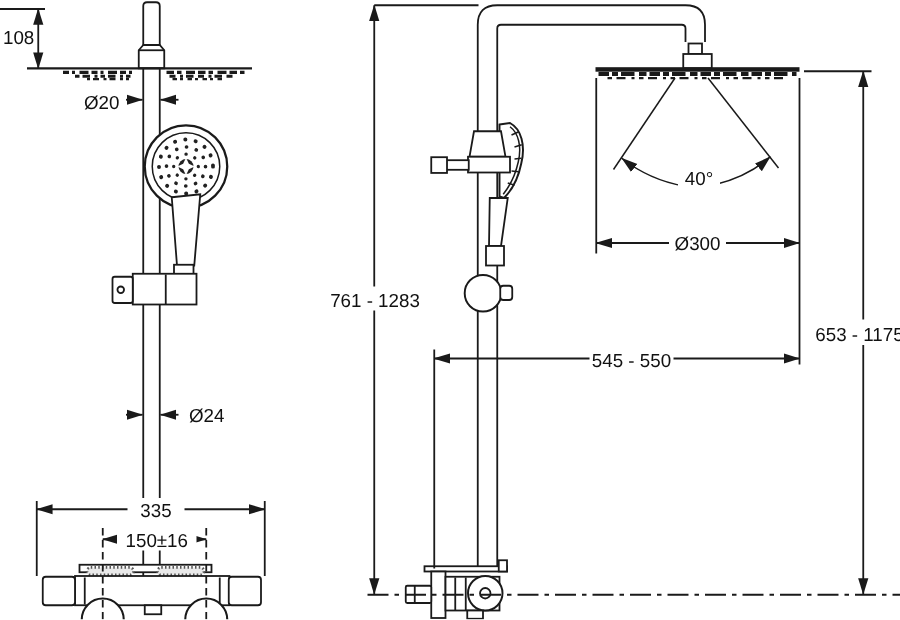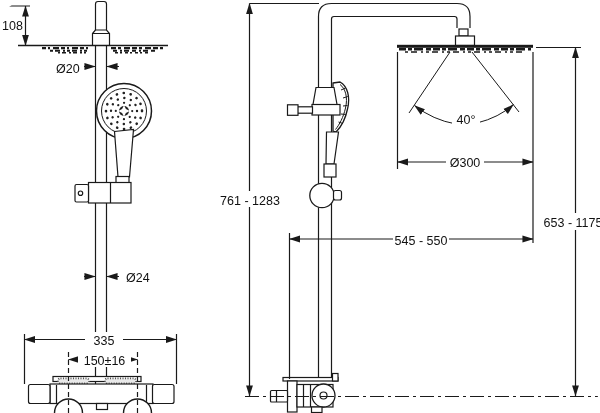--- a/index.html
+++ b/index.html
@@ -1,16 +1,16 @@
 <!DOCTYPE html>
 <html><head>
 <meta charset="utf-8">
 <style>
   html,body{margin:0;padding:0;background:#fff;}
-  #stage{width:600px;height:413px;position:relative;background:#fff;overflow:hidden;border-radius:27px;}
+  #stage{width:600px;height:413px;position:relative;background:#fff;overflow:hidden;}
   svg{display:block;}
   .ln{stroke:#1a1a1a;fill:none;stroke-width:1.2;}
   text{fill:#111;stroke:none;font-family:"Liberation Sans","DejaVu Sans",sans-serif;font-size:12.5px;}
   .lblbg{fill:#fff;stroke:none;}
 </style>
 </head>
 <body>
 
 <div id="stage">
 <svg width="600" height="413" viewBox="0 0 600 413">

